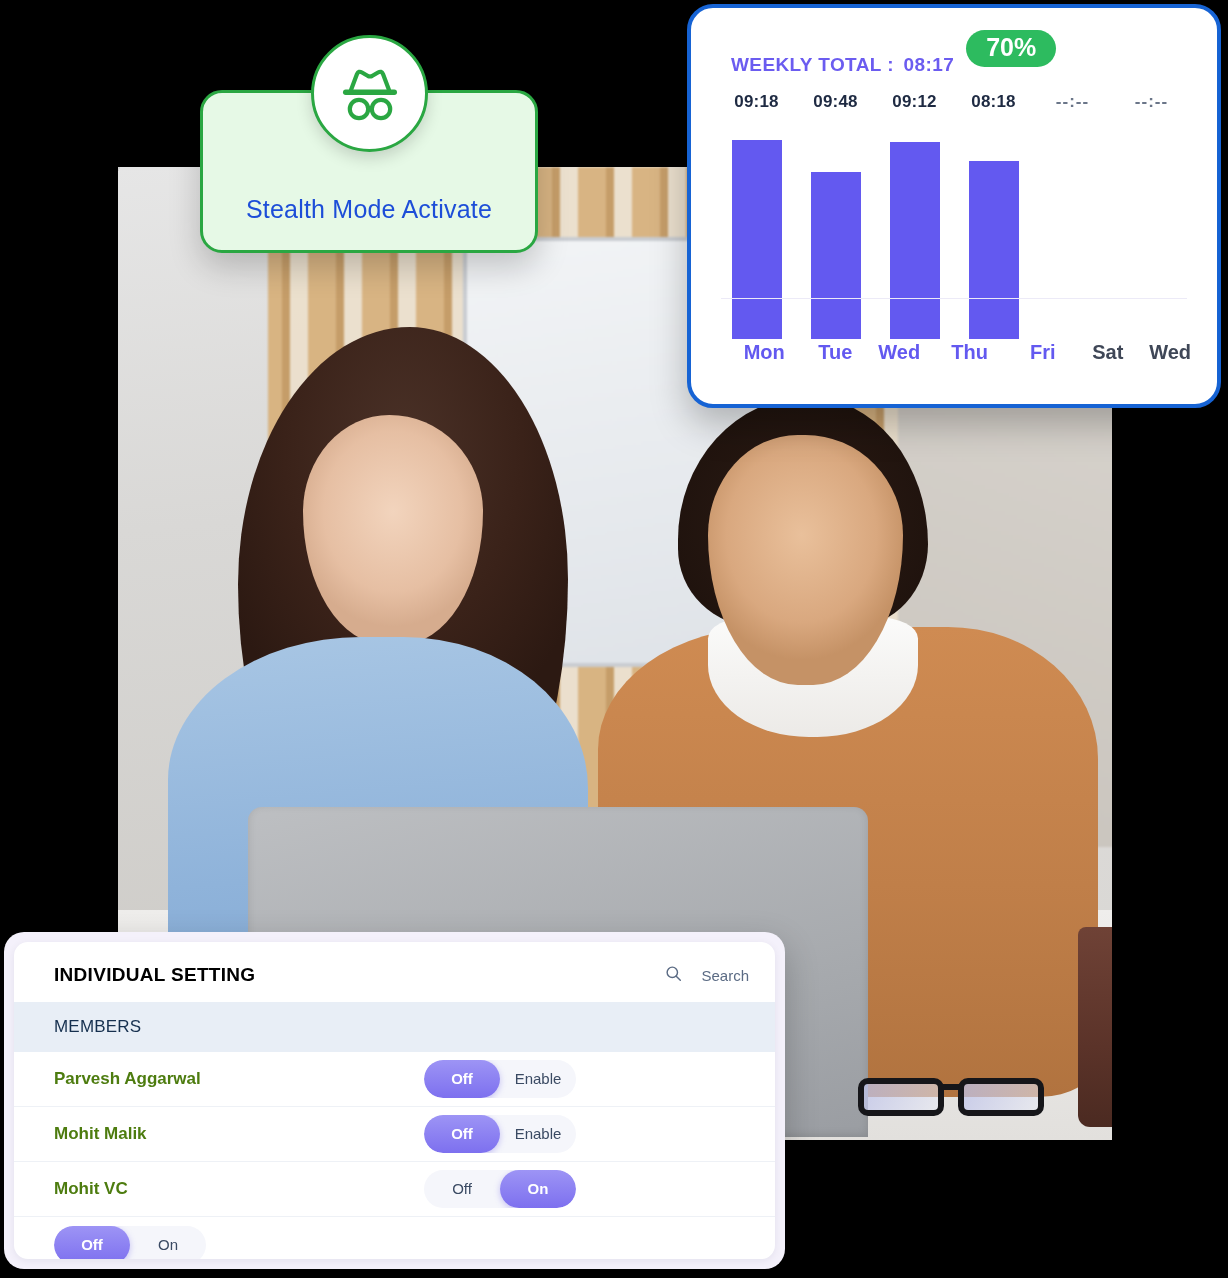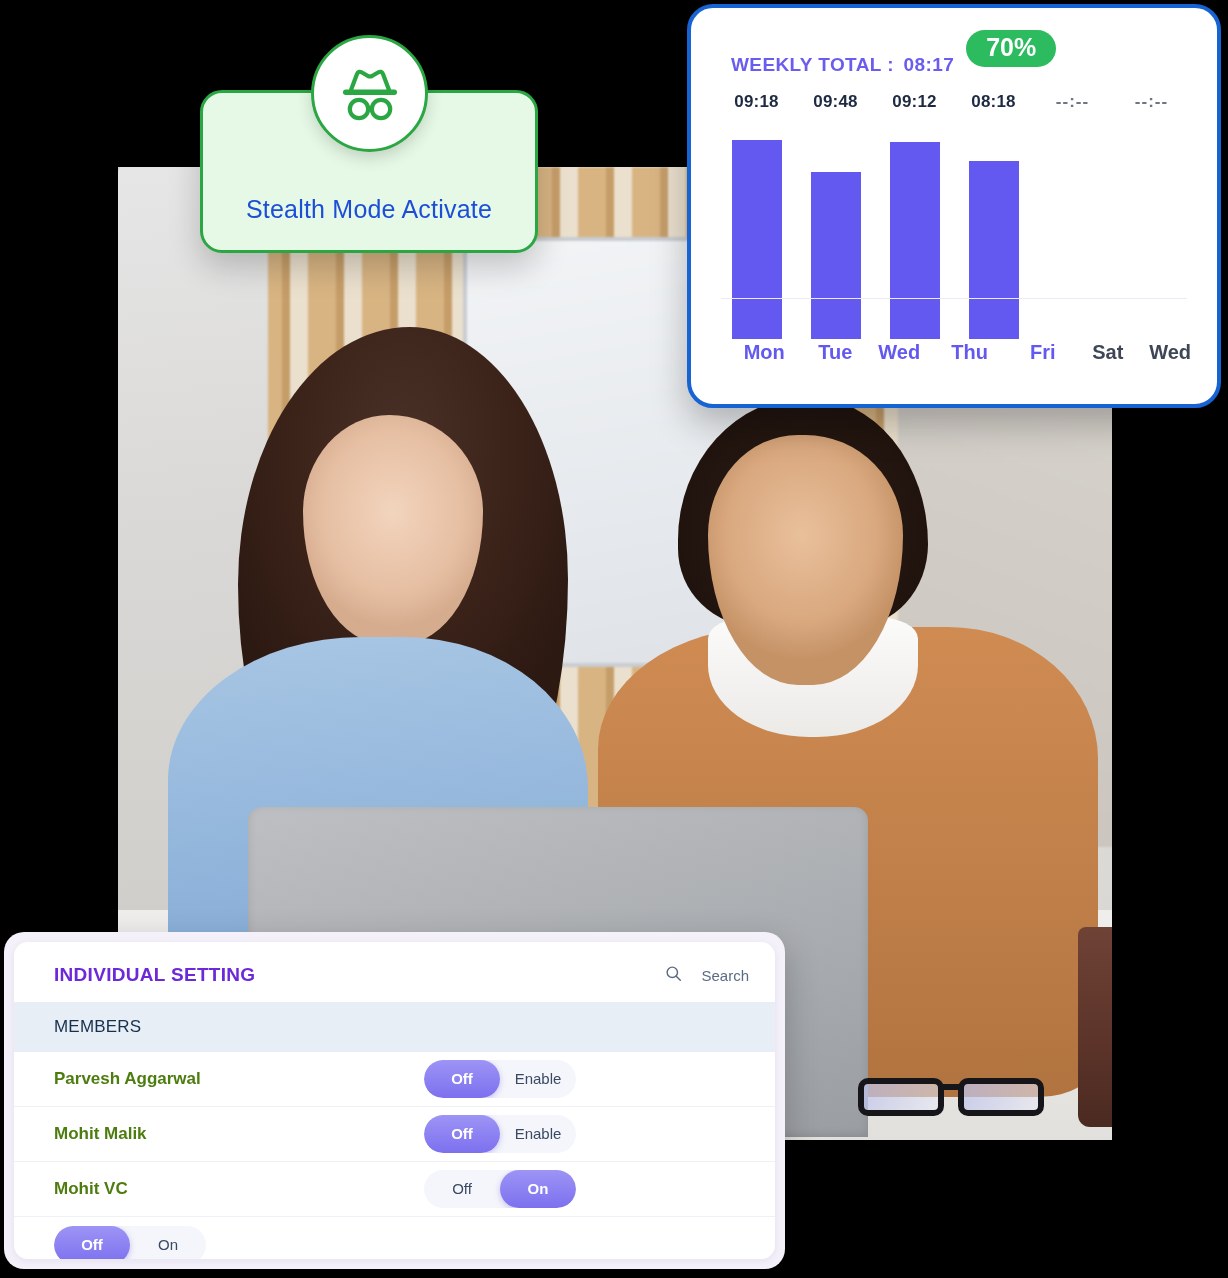--- a/index.html
+++ b/index.html
@@ -275,21 +275,21 @@
     background: #ffffff;
     border-radius: 14px;
     overflow: hidden;
     box-shadow: 0 2px 8px rgba(20,30,60,.07);
   }
   .setting-header {
     display: flex; align-items: center; justify-content: space-between;
     padding: 22px 26px 16px 40px;
   }
   .setting-title {
-    font-size: 19px; font-weight: bold; color: #6d28d9; letter-spacing: .3px;
+    font-size: 19px; font-weight: bold; color: #000000; letter-spacing: .3px;
   }
   .search-box {
     display: flex; align-items: center; gap: 19px;
     color: #5b6b84;
     text-align: center;
   }
   .search-label { font-size: 15px; color: #5b6b84; }
 
   .members-bar {
     background: #e8eef6;

